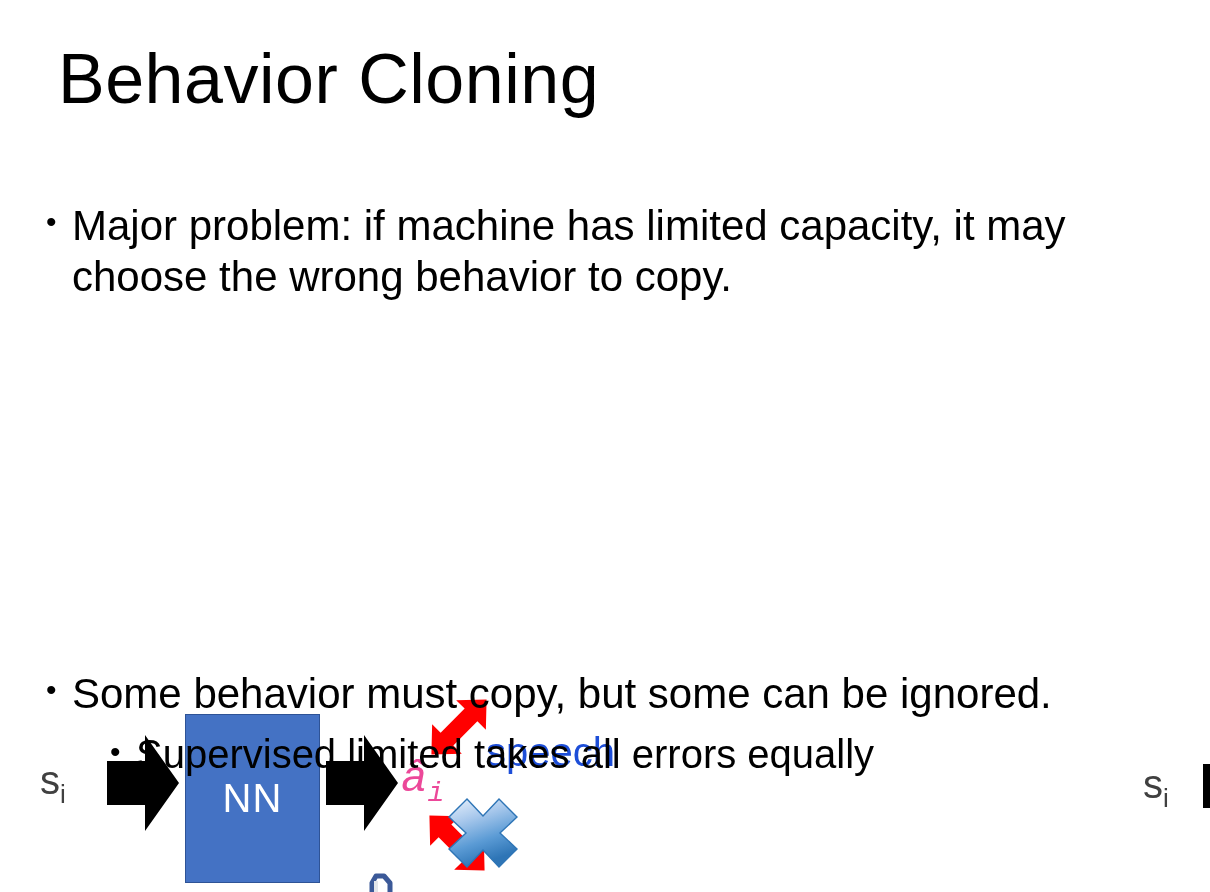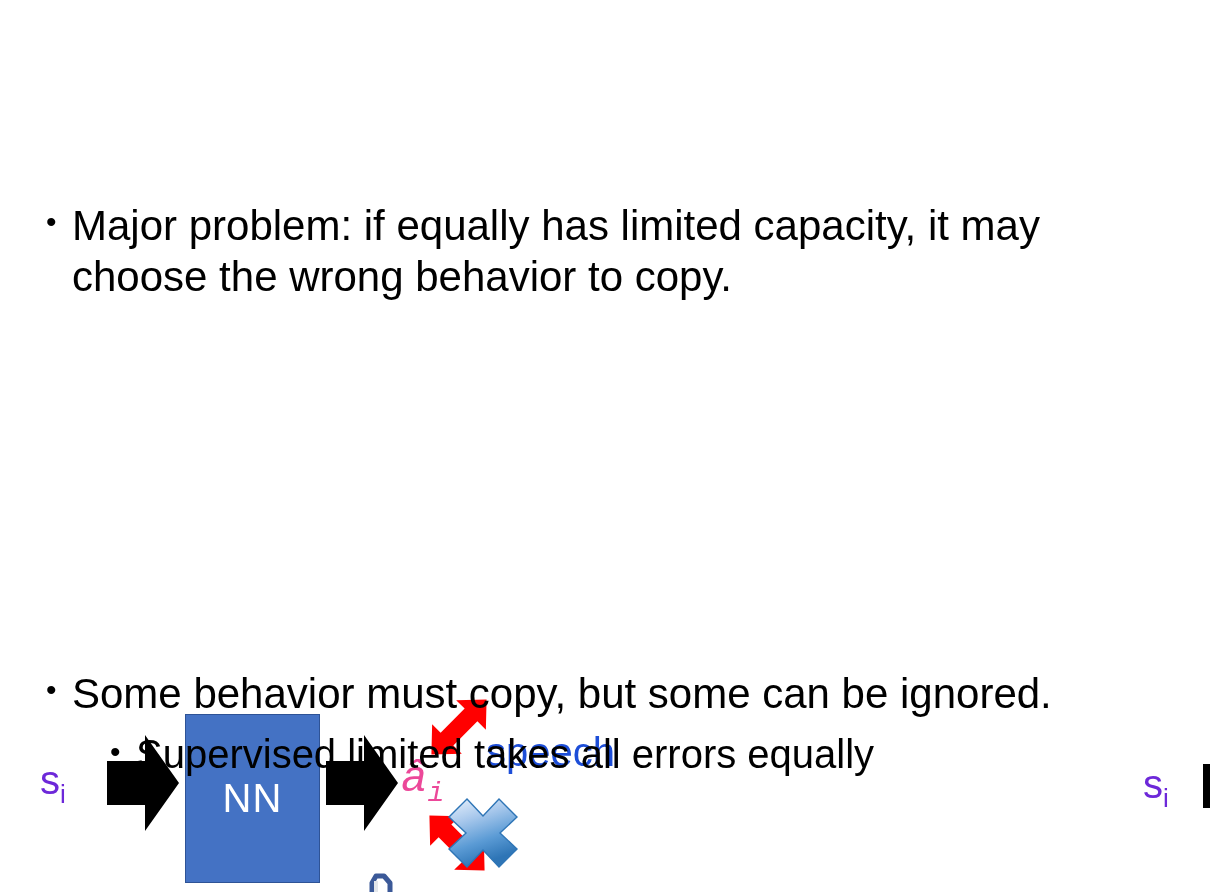--- a/index.html
+++ b/index.html
@@ -83,21 +83,21 @@
   #diagram-1 { left: 10px; }
   #diagram-2 { left: 558px; }
 
   .state-label {
     position: absolute;
     left: 28px;
     top: 418px;
     font-family: "Liberation Sans", sans-serif;
     font-size: 40px;
     line-height: 1;
-    color: #6d28d9;
+    color: #404040;
   }
   .state-label .sub {
     font-size: 26px;
     vertical-align: sub;
     line-height: 1;
   }
 
   .black-arrow {
     position: absolute;
     width: 72px;
@@ -161,25 +161,26 @@
     width: 96px;
     height: 94px;
   }
   .thumb-icon svg { display: block; width: 100%; height: 100%; }
 </style>
 </head>
 <body>
 
 <div id="slide">
 
+  <div id="slide-title">Behavior Cloning</div>
 
   <div class="bullet-block" id="bullet-top">
     <div class="bullet-row">
       <span class="bullet-dot">•</span>
-      <span class="bullet-text">Major problem: if equally has limited capacity, it may choose the wrong behavior to copy.</span>
+      <span class="bullet-text">Major problem: if machine has limited capacity, it may choose the wrong behavior to copy.</span>
     </div>
   </div>
 
   <div class="diagram" id="diagram-1">
 
     <div class="state-label" style="left:30px; top:420px;">
       <span>s</span><span class="sub">i</span>
     </div>
 
     <div class="black-arrow" style="left:97px; top:395px;">

